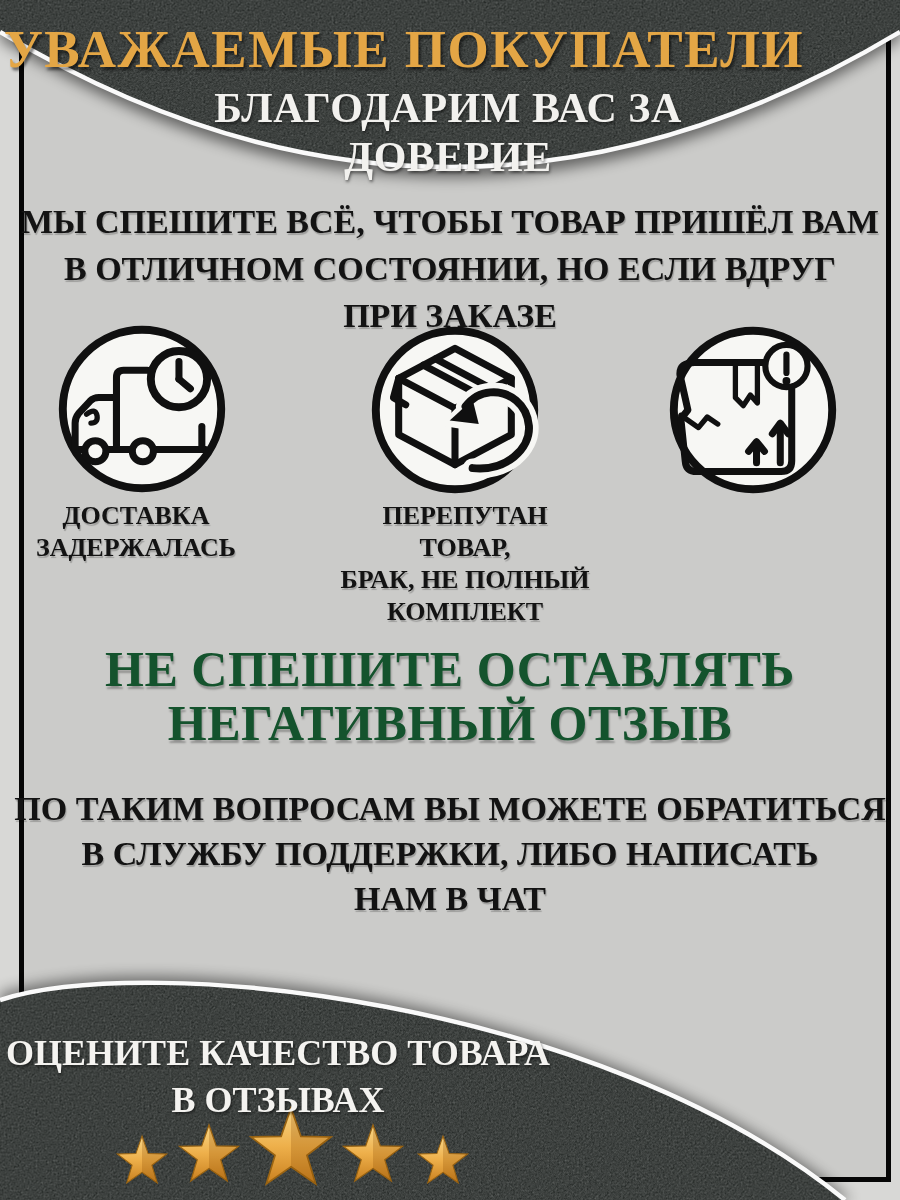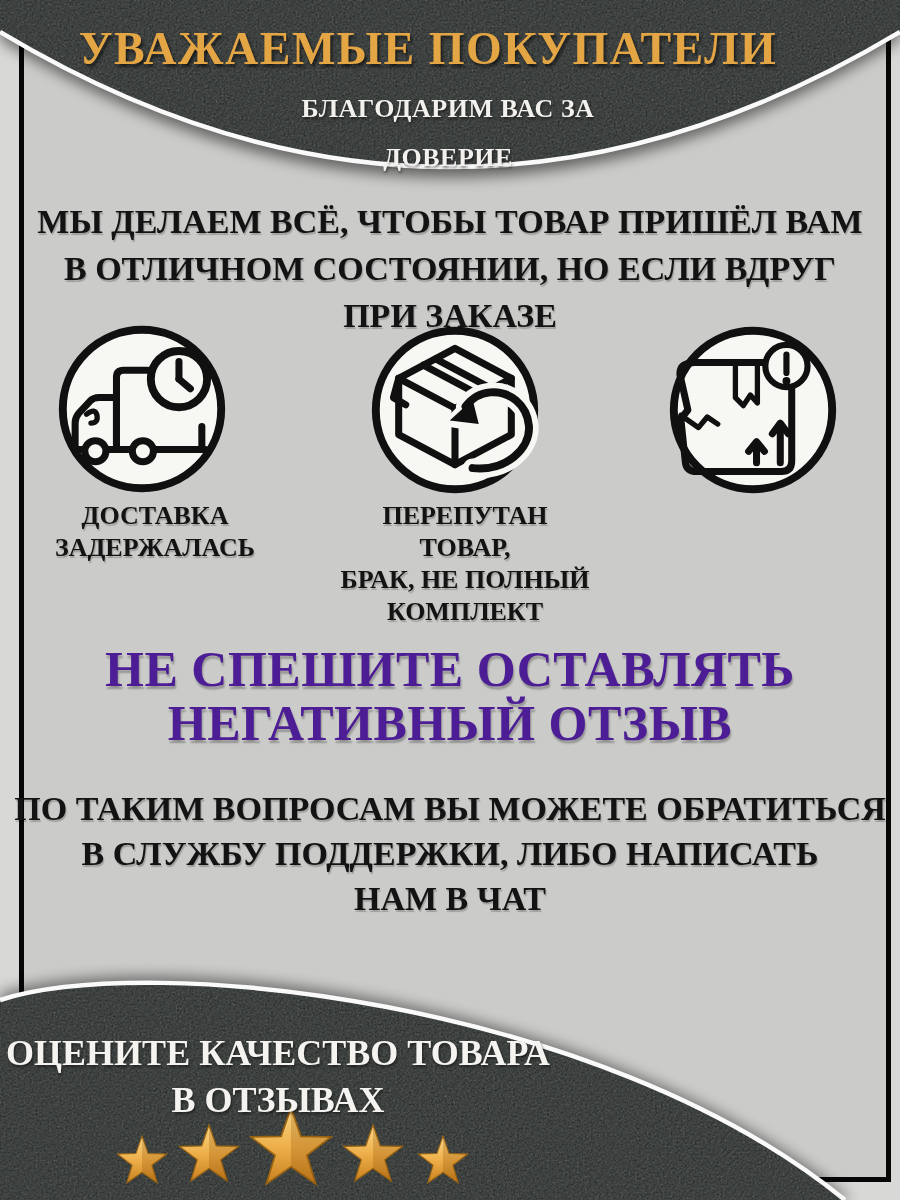--- a/index.html
+++ b/index.html
@@ -13,42 +13,41 @@
     position:absolute;left:19px;top:28px;width:872px;height:1154px;
     box-sizing:border-box;background:#cbcbc9;border:5px solid #060606;
     z-index:1;
   }
   svg.bg{position:absolute;left:0;top:0;z-index:2;}
   .t{
     position:absolute;z-index:3;white-space:pre-line;text-align:center;
     font-weight:700;margin:0;
   }
   .header-title{
-    left:0;top:24px;width:808px;font-size:46px;line-height:50px;
+    left:0;top:24px;width:808px;font-size:53px;line-height:50px;
     color:#e4a645;letter-spacing:1.5px;
     text-shadow:2px 3px 3px rgba(0,0,0,0.55);
-    padding-left:24px;
   }
   .header-subtitle{
-    left:0;top:84px;width:896px;font-size:26px;line-height:49px;
+    left:0;top:84px;width:896px;font-size:42px;line-height:49px;
     color:#f2f1ee;letter-spacing:0.5px;
     text-shadow:1px 2px 3px rgba(0,0,0,0.5);
   }
   .intro{
     left:0;top:198px;width:900px;font-size:34px;line-height:47px;
     color:#131313;text-shadow:1px 2px 1px rgba(0,0,0,0.22);
   }
   .issue-icon{position:absolute;z-index:3;width:176px;height:176px;}
   .issue-label{
     font-size:26px;line-height:32px;color:#131313;
     text-shadow:1px 2px 1px rgba(0,0,0,0.22);
   }
   .warning-heading{
     left:0;top:642px;width:900px;font-size:50px;line-height:54px;
-    color:#4c1d95;letter-spacing:0.5px;
+    color:#14532d;letter-spacing:0.5px;
     text-shadow:1px 3px 2px rgba(0,0,0,0.28);
   }
   .warning-body{
     left:0;top:786px;width:900px;font-size:34px;line-height:45px;
     color:#131313;text-shadow:1px 2px 1px rgba(0,0,0,0.22);
   }
   .footer-message{
     left:0;top:1030px;width:556px;font-size:36px;line-height:47px;
     color:#f4f3f0;text-shadow:1px 2px 3px rgba(0,0,0,0.5);
   }
@@ -112,21 +111,21 @@
         <polygon points="0,-1 0.235,-0.324 0.951,-0.309 0.38,0.124 0.588,0.809 0,0.4 -0.588,0.809 -0.38,0.124 -0.951,-0.309 -0.235,-0.324" fill="url(#gold)" stroke="#9a6412" stroke-width="0.04"></polygon>
         <polygon points="0,-1 0.235,-0.324 0.951,-0.309 0.38,0.124 0.588,0.809 0,0.4" fill="rgba(140,75,5,0.25)"></polygon>
       </g>
     </g>
   </svg>
 
   <div class="t header-title">УВАЖАЕМЫЕ ПОКУПАТЕЛИ</div>
   <div class="t header-subtitle">БЛАГОДАРИМ ВАС ЗА
 ДОВЕРИЕ</div>
 
-  <div class="t intro">МЫ ДЕЛАЕМ ВСЁ, ЧТОБЫ ТОВАР ПРИШЁЛ ВАМ
+  <div class="t intro">МЫ СПЕШИТЕ ВСЁ, ЧТОБЫ ТОВАР ПРИШЁЛ ВАМ
 В ОТЛИЧНОМ СОСТОЯНИИ, НО ЕСЛИ ВДРУГ
 ПРИ ЗАКАЗЕ</div>
 
   <svg class="issue-icon" style="left:54px;top:321px;" viewBox="0 0 200 200">
     <circle cx="100" cy="100" r="90" fill="#f7f7f4" stroke="#101010" stroke-width="9"></circle>
     <g stroke="#101010" stroke-width="8" fill="none" stroke-linecap="round" stroke-linejoin="round">
       <path d="M24,146 H172"></path>
       <path d="M24,146 V116 Q24,110 28,105 L41,91 Q45,87 51,87 H71 V146"></path>
       <path d="M37,106 Q47,98 49,108 Q50,116 42,116" stroke-width="6"></path>
       <path d="M71,140 V64 Q71,56 79,56 H106"></path>
@@ -166,21 +165,21 @@
       <path d="M104,160 V140"></path>
       <path d="M95,147 L104,136 L113,147"></path>
       <path d="M131,160 V118"></path>
       <path d="M122,127 L131,115 L140,127"></path>
     </g>
     <circle cx="138" cy="50" r="24" fill="#f7f7f4" stroke="#101010" stroke-width="7"></circle>
     <path d="M138,37 V58" stroke="#101010" stroke-width="7" stroke-linecap="round" fill="none"></path>
     <circle cx="138" cy="67" r="4.5" fill="#101010"></circle>
   </svg>
 
-  <div class="t issue-label" style="left:40px;top:500px;width:230px;">ДОСТАВКА
+  <div class="t issue-label" style="left:21px;top:500px;width:230px;">ДОСТАВКА
 ЗАДЕРЖАЛАСЬ</div>
   <div class="t issue-label" style="left:325px;top:500px;width:260px;margin-left:10px;">ПЕРЕПУТАН ТОВАР,
 БРАК, НЕ ПОЛНЫЙ
 КОМПЛЕКТ</div>
 
   <div class="t warning-heading">НЕ СПЕШИТЕ ОСТАВЛЯТЬ
 НЕГАТИВНЫЙ ОТЗЫВ</div>
   <div class="t footer-message">ОЦЕНИТЕ КАЧЕСТВО ТОВАРА
 В ОТЗЫВАХ</div>
 

